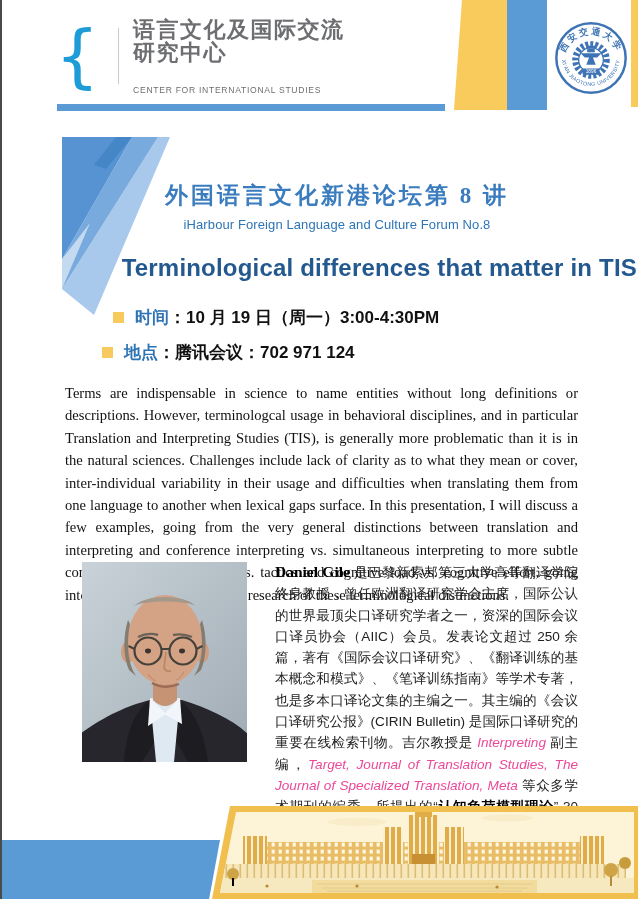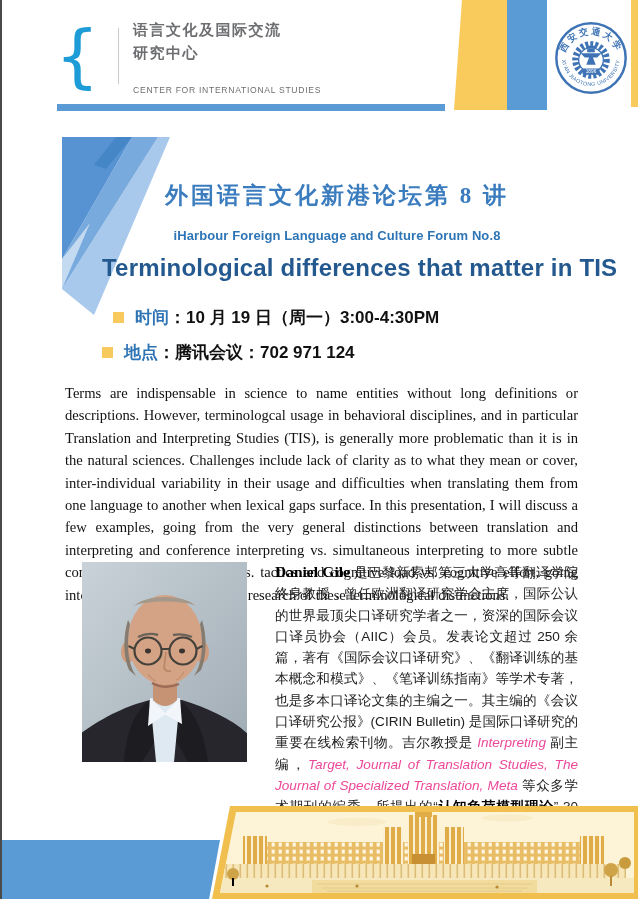--- a/index.html
+++ b/index.html
@@ -12,35 +12,35 @@
   .logo-block{position:absolute;left:53px;top:24px;display:flex;align-items:center;height:64px;}
   .brace{font-size:70px;line-height:60px;color:#1e9cd7;font-weight:400;font-family:"DejaVu Sans",sans-serif;margin-right:2px;}
   .cis-col{display:flex;flex-direction:column;align-items:flex-start;}
   .slashes{display:flex;gap:5px;margin-left:10px;margin-bottom:2px;}
   .slash{width:7px;height:26px;background:#8ac440;border-radius:4px;transform:skewX(-18deg);}
   .cis-text{font-size:20px;font-weight:bold;color:#5b5c5e;letter-spacing:4px;line-height:20px;}
   .cis-rule{width:62px;border-top:1.5px solid #9a9a9a;margin:3px 0 2px 0;}
   .iharbour{font-size:7.5px;color:#6d6e71;letter-spacing:1.5px;}
   .logo-divider{width:1.5px;height:56px;background:#c9c9c9;margin:0 14px 0 16px;}
   .org-col{display:flex;flex-direction:column;}
-  .org-cn{font-size:15px;font-weight:bold;color:#6d6e71;letter-spacing:1.5px;line-height:23px;}
+  .org-cn{font-size:22px;font-weight:bold;color:#6d6e71;letter-spacing:1.5px;line-height:23px;}
   .org-en{font-size:8.6px;color:#6d6e71;letter-spacing:0.7px;margin-top:21px;}
   .blue-rule{position:absolute;left:55px;top:104px;width:388px;height:7px;background:#5b9bd5;}
   .stripe-yellow-1{position:absolute;left:448px;top:0;width:57px;height:110px;background:#f9cb5d;
     clip-path:polygon(21% 0,100% 0,100% 100%,7% 100%);}
   .stripe-blue{position:absolute;left:505px;top:0;width:40px;height:110px;background:#5b9bd5;}
   .stripe-yellow-right{position:absolute;left:629px;top:0;width:9px;height:107px;background:#f9cb5d;}
   .seal{position:absolute;left:551px;top:17px;width:76px;height:82px;}
   
   .triangles{position:absolute;left:58px;top:137px;width:110px;height:180px;}
   .forum-titles{position:absolute;left:150px;top:182px;width:370px;text-align:center;}
   .forum-cn{font-family:"Liberation Serif","DejaVu Serif",serif;font-weight:600;font-size:23px;
     color:#3a7cbe;letter-spacing:3px;line-height:28px;}
-  .forum-en{font-size:13px;font-weight:bold;color:#2e75b6;margin-top:18px;letter-spacing:0.1px;}
-  .main-title{position:absolute;left:100px;top:254px;width:535px;text-align:left;
+  .forum-en{font-size:13px;font-weight:normal;color:#2e75b6;margin-top:7px;letter-spacing:0.1px;}
+  .main-title{position:absolute;left:100px;top:254px;width:535px;text-align:right;
     font-size:24px;font-weight:bold;color:#24598f;letter-spacing:0.2px;}
   .detail-row{position:absolute;left:100px;display:flex;align-items:center;}
   .detail-row.row1{top:306px;padding-left:11px;}
   .detail-row.row2{top:341px;}
   .bullet{width:11px;height:11px;background:#f8c95c;margin-right:11px;flex:0 0 auto;}
   .detail-text{font-size:17px;font-weight:bold;color:#111;white-space:nowrap;}
   .detail-label{color:#2e74b5;}
   
   .abstract{position:absolute;left:63px;top:382px;width:513px;
     font-family:"Liberation Serif","DejaVu Serif",serif;font-size:14.6px;line-height:22.4px;

